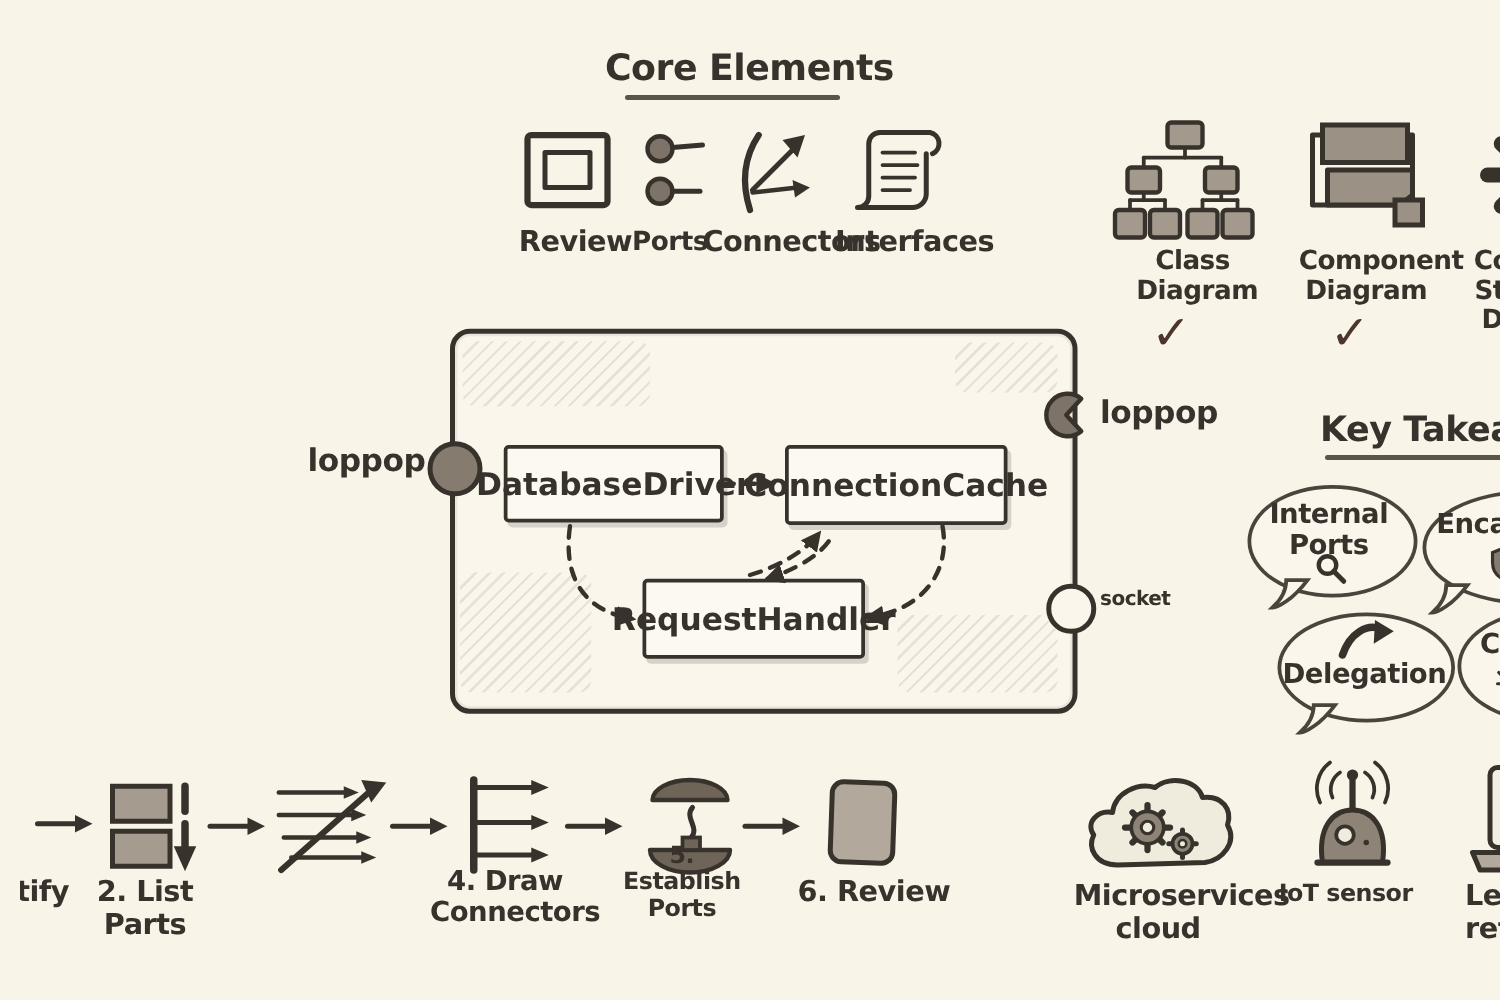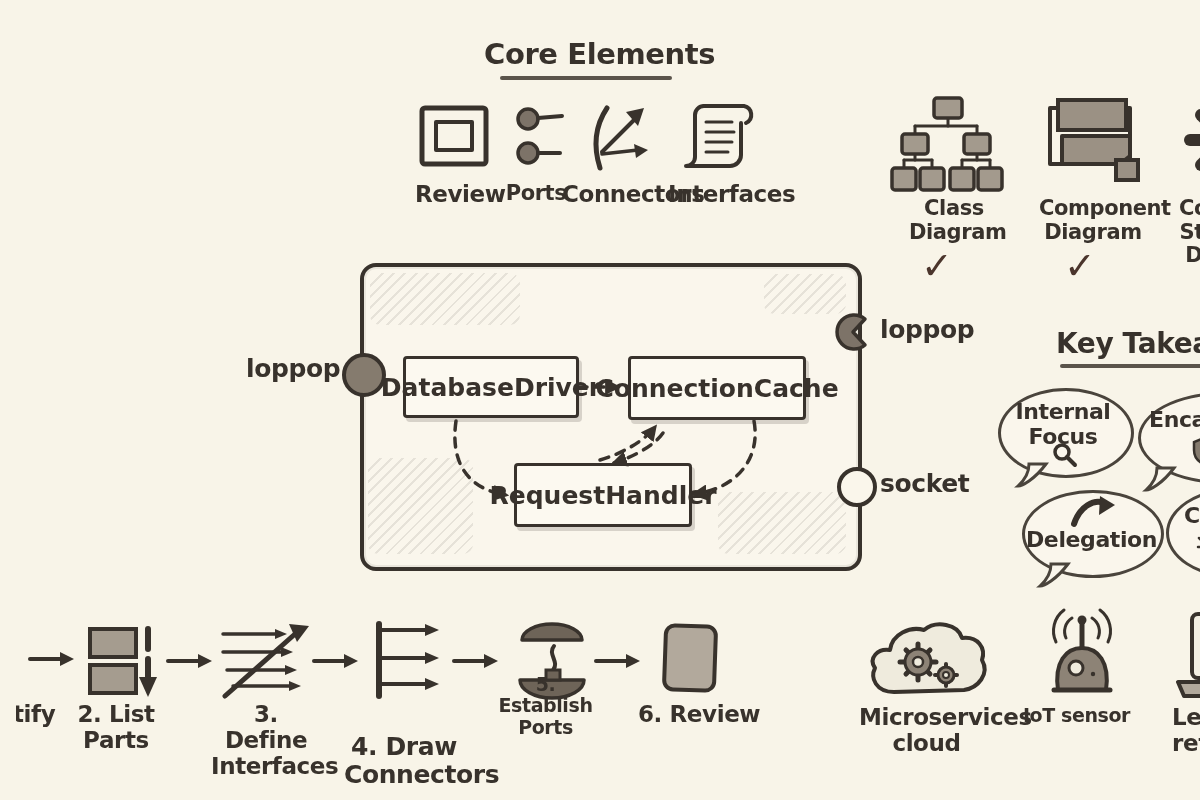--- a/index.html
+++ b/index.html
@@ -147,27 +147,27 @@
 
   <div class="abs" style="left:326px;top:353px;width:36px;height:36px;border-radius:50%;background:#857b6e;border:4px solid #38322c;"></div>
   <div class="abs lbl nowrap" style="left:230px;top:355px;width:88px;font-size:25px;text-align:right;">loppop</div>
 
   <svg class="abs" style="left:816px;top:310px;" width="44" height="44">
     <path d="M33 9 A17 17 0 1 0 33 35 L21 22 Z" fill="#7d7368" stroke="#38322c" stroke-width="3.5" stroke-linejoin="round"></path>
   </svg>
   <div class="abs lbl nowrap" style="left:864px;top:316px;font-size:25px;">loppop</div>
 
   <div class="abs" style="left:821px;top:467px;width:32px;height:32px;border-radius:50%;background:#faf6eb;border:4.5px solid #38322c;"></div>
-  <div class="abs lbl nowrap" style="left:864px;top:470px;font-size:25px;">socket</div>
+  <div class="abs lbl nowrap" style="left:864px;top:470px;font-size:16px;">socket</div>
 
   <div class="abs lbl nowrap" style="left:1040px;top:328px;font-size:28px;text-align:left;">Key Takeaways</div>
   <div class="abs underline" style="left:1044px;top:364px;width:200px;"></div>
 
   <div class="abs bubble" style="left:982px;top:388px;width:130px;height:84px;"></div>
-  <div class="abs lbl" style="left:987px;top:400px;width:120px;font-size:22px;">Internal Focus</div>
+  <div class="abs lbl" style="left:987px;top:400px;width:120px;font-size:22px;">Internal Ports</div>
   <svg class="abs" style="left:1036px;top:443px;" width="26" height="26">
     <circle class="stroke" cx="10" cy="9" r="7" stroke-width="3.5"></circle>
     <line class="stroke" x1="15" y1="14" x2="23" y2="22" stroke-width="4"></line>
   </svg>
   <svg class="abs" style="left:1000px;top:462px;" width="36" height="26">
     <path d="M30 2 C18 18 6 24 2 24 C11 16 13 8 13 2 Z" fill="#faf6ec" stroke="#4a443c" stroke-width="3"></path>
   </svg>
 
   <div class="abs bubble" style="left:1122px;top:392px;width:165px;height:86px;"></div>
   <div class="abs lbl nowrap" style="left:1133px;top:408px;font-size:22px;text-align:left;">Encapsulation</div>
@@ -258,22 +258,21 @@
     <path d="M4 62 A32 18 0 0 0 68 62 Z" fill="#6e6458" stroke="#38322c" stroke-width="3.5" stroke-linejoin="round"></path>
     <path class="stroke" d="M38 28 C31 36 44 44 37 52" stroke-width="4"></path>
     <rect x="30" y="52" width="14" height="10" fill="#6e6458" stroke="#38322c" stroke-width="3"></rect>
   </svg>
   <svg class="abs" style="left:644px;top:622px;" width="62" height="76">
     <rect x="5" y="4" width="50" height="64" rx="9" fill="#b2a99c" stroke="#38322c" stroke-width="4" transform="rotate(2 30 36)"></rect>
   </svg>
 
   <div class="abs lbl nowrap" style="left:-90px;top:702px;width:126px;font-size:23px;text-align:right;">1. Identify</div>
   <div class="abs lbl" style="left:60px;top:702px;width:80px;font-size:23px;">2. List Parts</div>
-  <div class="abs lbl" style="left:195px;top:702px;width:110px;font-size:23px;">3. Define Interfaces</div>
-  <div class="abs lbl" style="left:328px;top:733px;width:120px;font-size:25px;">4. Draw Connectors</div>
+  <div class="abs lbl" style="left:328px;top:694px;width:120px;font-size:22px;">4. Draw Connectors</div>
   <div class="abs lbl" style="left:472px;top:674px;width:115px;font-size:19px;">5. Establish Ports</div>
   <div class="abs lbl nowrap" style="left:622px;top:702px;width:100px;font-size:23px;">6. Review</div>
 
   <svg class="abs" style="left:850px;top:616px;" width="122" height="88">
     <path d="M28 76 C10 76 4 62 9 52 C2 42 12 32 24 34 C26 18 44 10 58 14 C70 4 92 8 96 22 C112 20 120 32 116 44 C124 58 112 72 98 74 Z" fill="#efebdd" stroke="#38322c" stroke-width="4" stroke-linejoin="round"></path>
     <g class="stroke" stroke-width="5">
       <line x1="52" y1="28" x2="52" y2="34"></line>
         <line x1="52" y1="58" x2="52" y2="64"></line>
       <line x1="34" y1="46" x2="40" y2="46"></line>
         <line x1="64" y1="46" x2="70" y2="46"></line>

